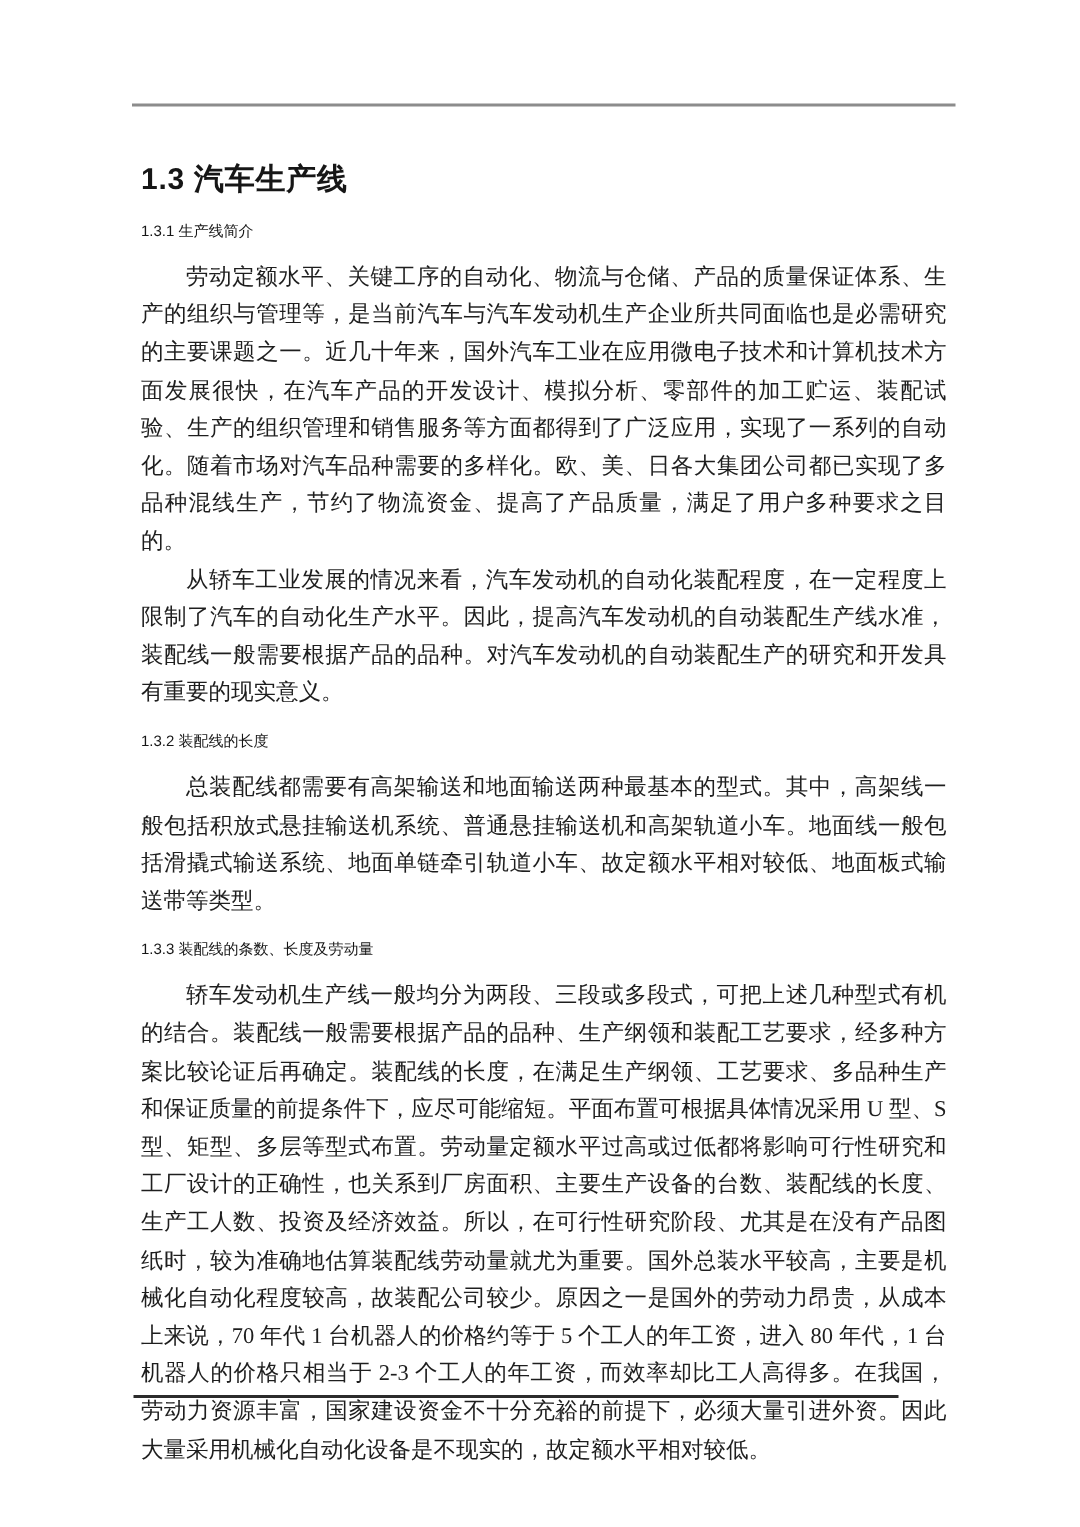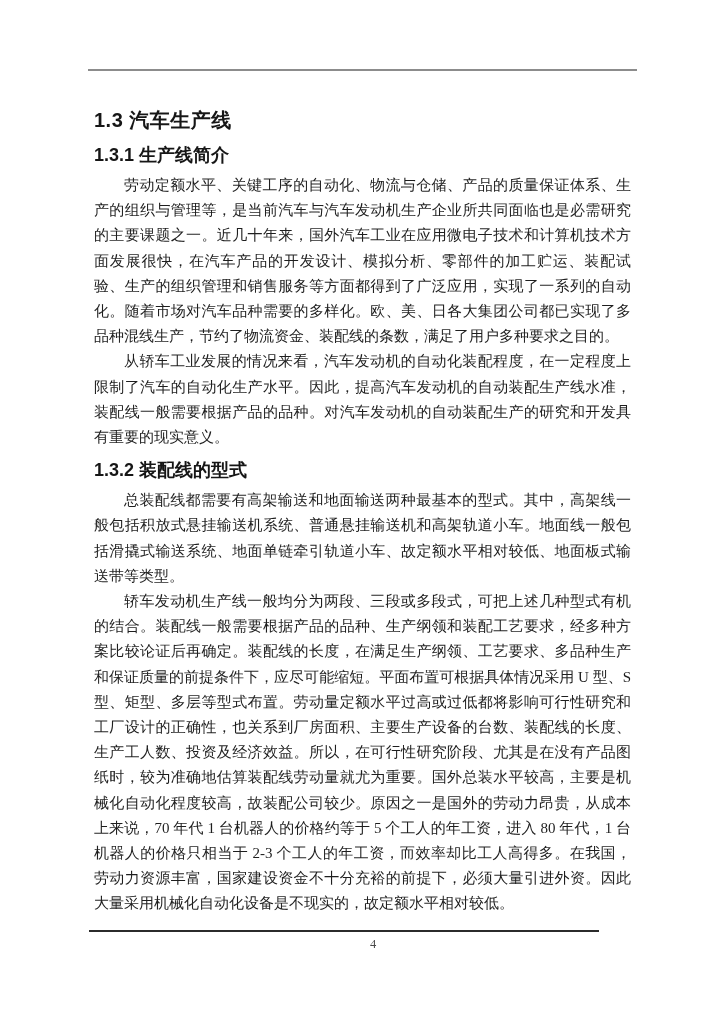--- a/index.html
+++ b/index.html
@@ -34,22 +34,22 @@
     font-family: "Liberation Sans", "DejaVu Sans", sans-serif;
     font-weight: bold;
     font-size: 20px;
     line-height: 24px;
     letter-spacing: 0.5px;
     color: #161616;
   }
   .doc-h2 {
     margin: 10px 0 8px 0;
     font-family: "Liberation Sans", "DejaVu Sans", sans-serif;
-    font-weight: bold;
-    font-size: 18px;
+    font-weight: normal;
+    font-size: 10px;
     line-height: 20px;
     color: #161616;
   }
   .doc-p {
     margin: 0;
     font-family: "Liberation Serif", "DejaVu Serif", serif;
     font-size: 15px;
     line-height: 25.2px;
     text-align: justify;
     text-indent: 2em;
@@ -80,28 +80,29 @@
 <div class="page">
 
   <div class="header-rule"></div>
 
   <div class="content">
 
     <h1 class="doc-h1">1.3 汽车生产线</h1>
 
     <h2 class="doc-h2">1.3.1 生产线简介</h2>
 
-    <p class="doc-p">劳动定额水平、关键工序的自动化、物流与仓储、产品的质量保证体系、生产的组织与管理等，是当前汽车与汽车发动机生产企业所共同面临也是必需研究的主要课题之一。近几十年来，国外汽车工业在应用微电子技术和计算机技术方面发展很快，在汽车产品的开发设计、模拟分析、零部件的加工贮运、装配试验、生产的组织管理和销售服务等方面都得到了广泛应用，实现了一系列的自动化。随着市场对汽车品种需要的多样化。欧、美、日各大集团公司都已实现了多品种混线生产，节约了物流资金、装配线的条数，满足了用户多种要求之目的。</p>
+    <p class="doc-p">劳动定额水平、关键工序的自动化、物流与仓储、产品的质量保证体系、生产的组织与管理等，是当前汽车与汽车发动机生产企业所共同面临也是必需研究的主要课题之一。近几十年来，国外汽车工业在应用微电子技术和计算机技术方面发展很快，在汽车产品的开发设计、模拟分析、零部件的加工贮运、装配试验、生产的组织管理和销售服务等方面都得到了广泛应用，实现了一系列的自动化。随着市场对汽车品种需要的多样化。欧、美、日各大集团公司都已实现了多品种混线生产，节约了物流资金、提高了产品质量，满足了用户多种要求之目的。</p>
 
     <p class="doc-p">从轿车工业发展的情况来看，汽车发动机的自动化装配程度，在一定程度上限制了汽车的自动化生产水平。因此，提高汽车发动机的自动装配生产线水准，装配线一般需要根据产品的品种。对汽车发动机的自动装配生产的研究和开发具有重要的现实意义。</p>
 
-    <h2 class="doc-h2">1.3.2 装配线的型式</h2>
+    <h2 class="doc-h2">1.3.2 装配线的长度</h2>
 
     <p class="doc-p">总装配线都需要有高架输送和地面输送两种最基本的型式。其中，高架线一般包括积放式悬挂输送机系统、普通悬挂输送机和高架轨道小车。地面线一般包括滑撬式输送系统、地面单链牵引轨道小车、故定额水平相对较低、地面板式输送带等类型。</p>
 
+    <h2 class="doc-h2">1.3.3 装配线的条数、长度及劳动量</h2>
 
     <p class="doc-p">轿车发动机生产线一般均分为两段、三段或多段式，可把上述几种型式有机的结合。装配线一般需要根据产品的品种、生产纲领和装配工艺要求，经多种方案比较论证后再确定。装配线的长度，在满足生产纲领、工艺要求、多品种生产和保证质量的前提条件下，应尽可能缩短。平面布置可根据具体情况采用 U 型、S 型、矩型、多层等型式布置。劳动量定额水平过高或过低都将影响可行性研究和工厂设计的正确性，也关系到厂房面积、主要生产设备的台数、装配线的长度、生产工人数、投资及经济效益。所以，在可行性研究阶段、尤其是在没有产品图纸时，较为准确地估算装配线劳动量就尤为重要。国外总装水平较高，主要是机械化自动化程度较高，故装配公司较少。原因之一是国外的劳动力昂贵，从成本上来说，70 年代 1 台机器人的价格约等于 5 个工人的年工资，进入 80 年代，1 台机器人的价格只相当于 2-3 个工人的年工资，而效率却比工人高得多。在我国，劳动力资源丰富，国家建设资金不十分充裕的前提下，必须大量引进外资。因此大量采用机械化自动化设备是不现实的，故定额水平相对较低。</p>
 
   </div>
 
   <div class="footer-rule"></div>
 
   <div class="page-number">4</div>
 
 </div>

